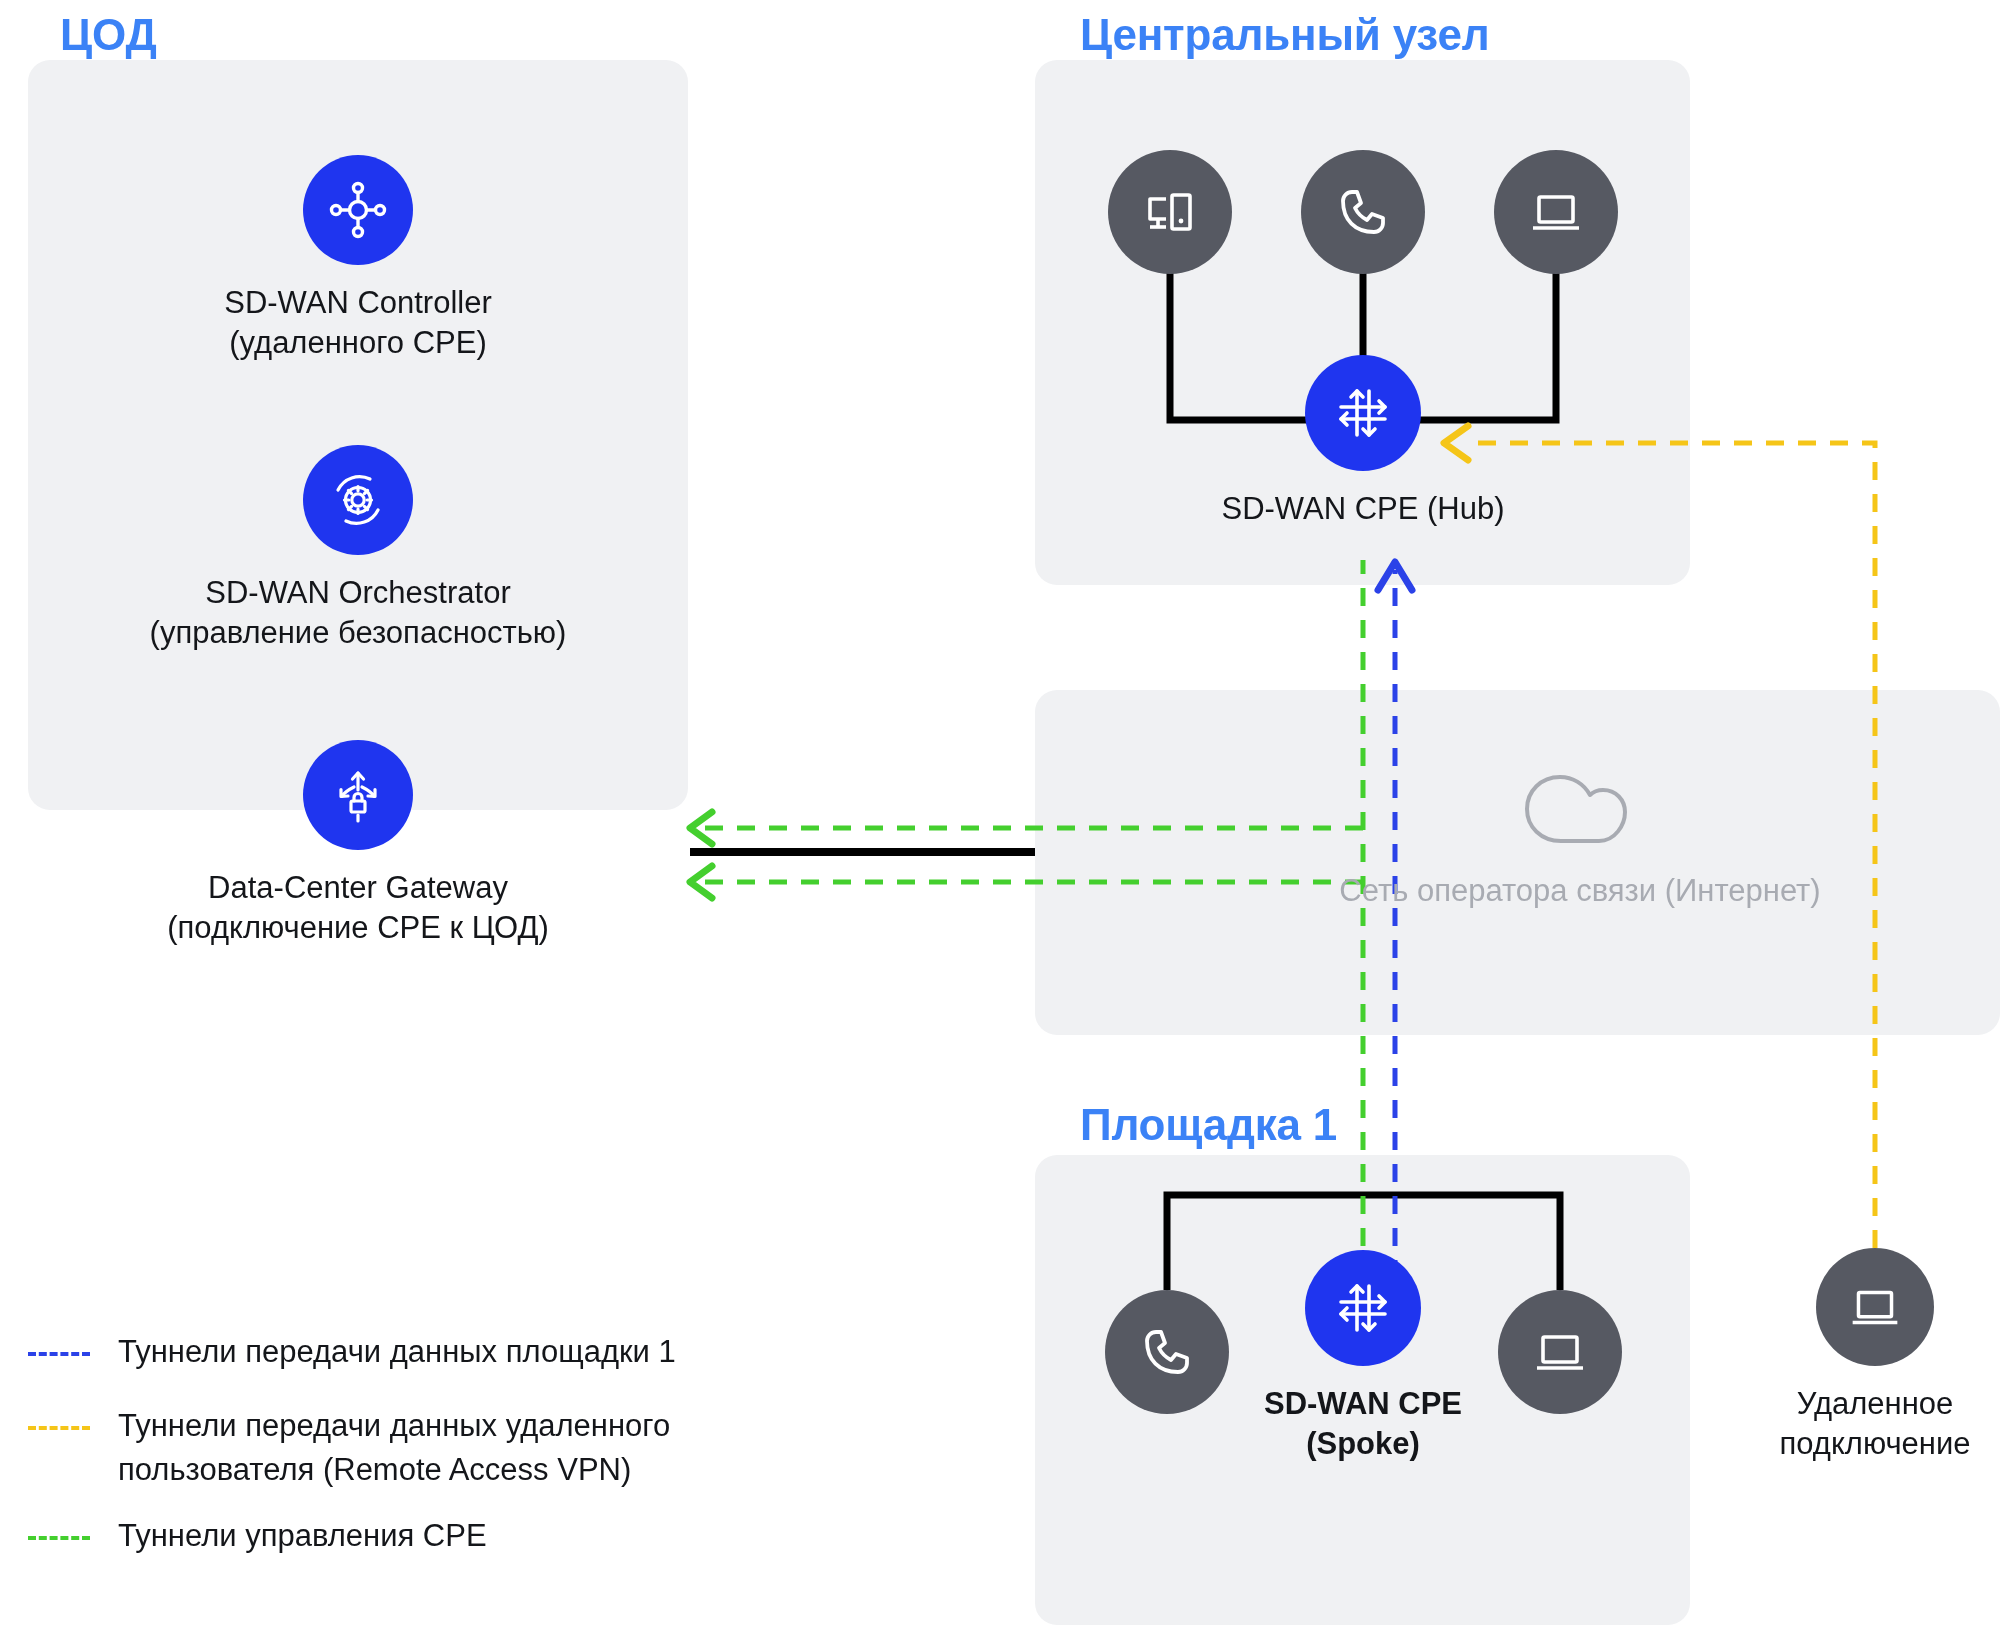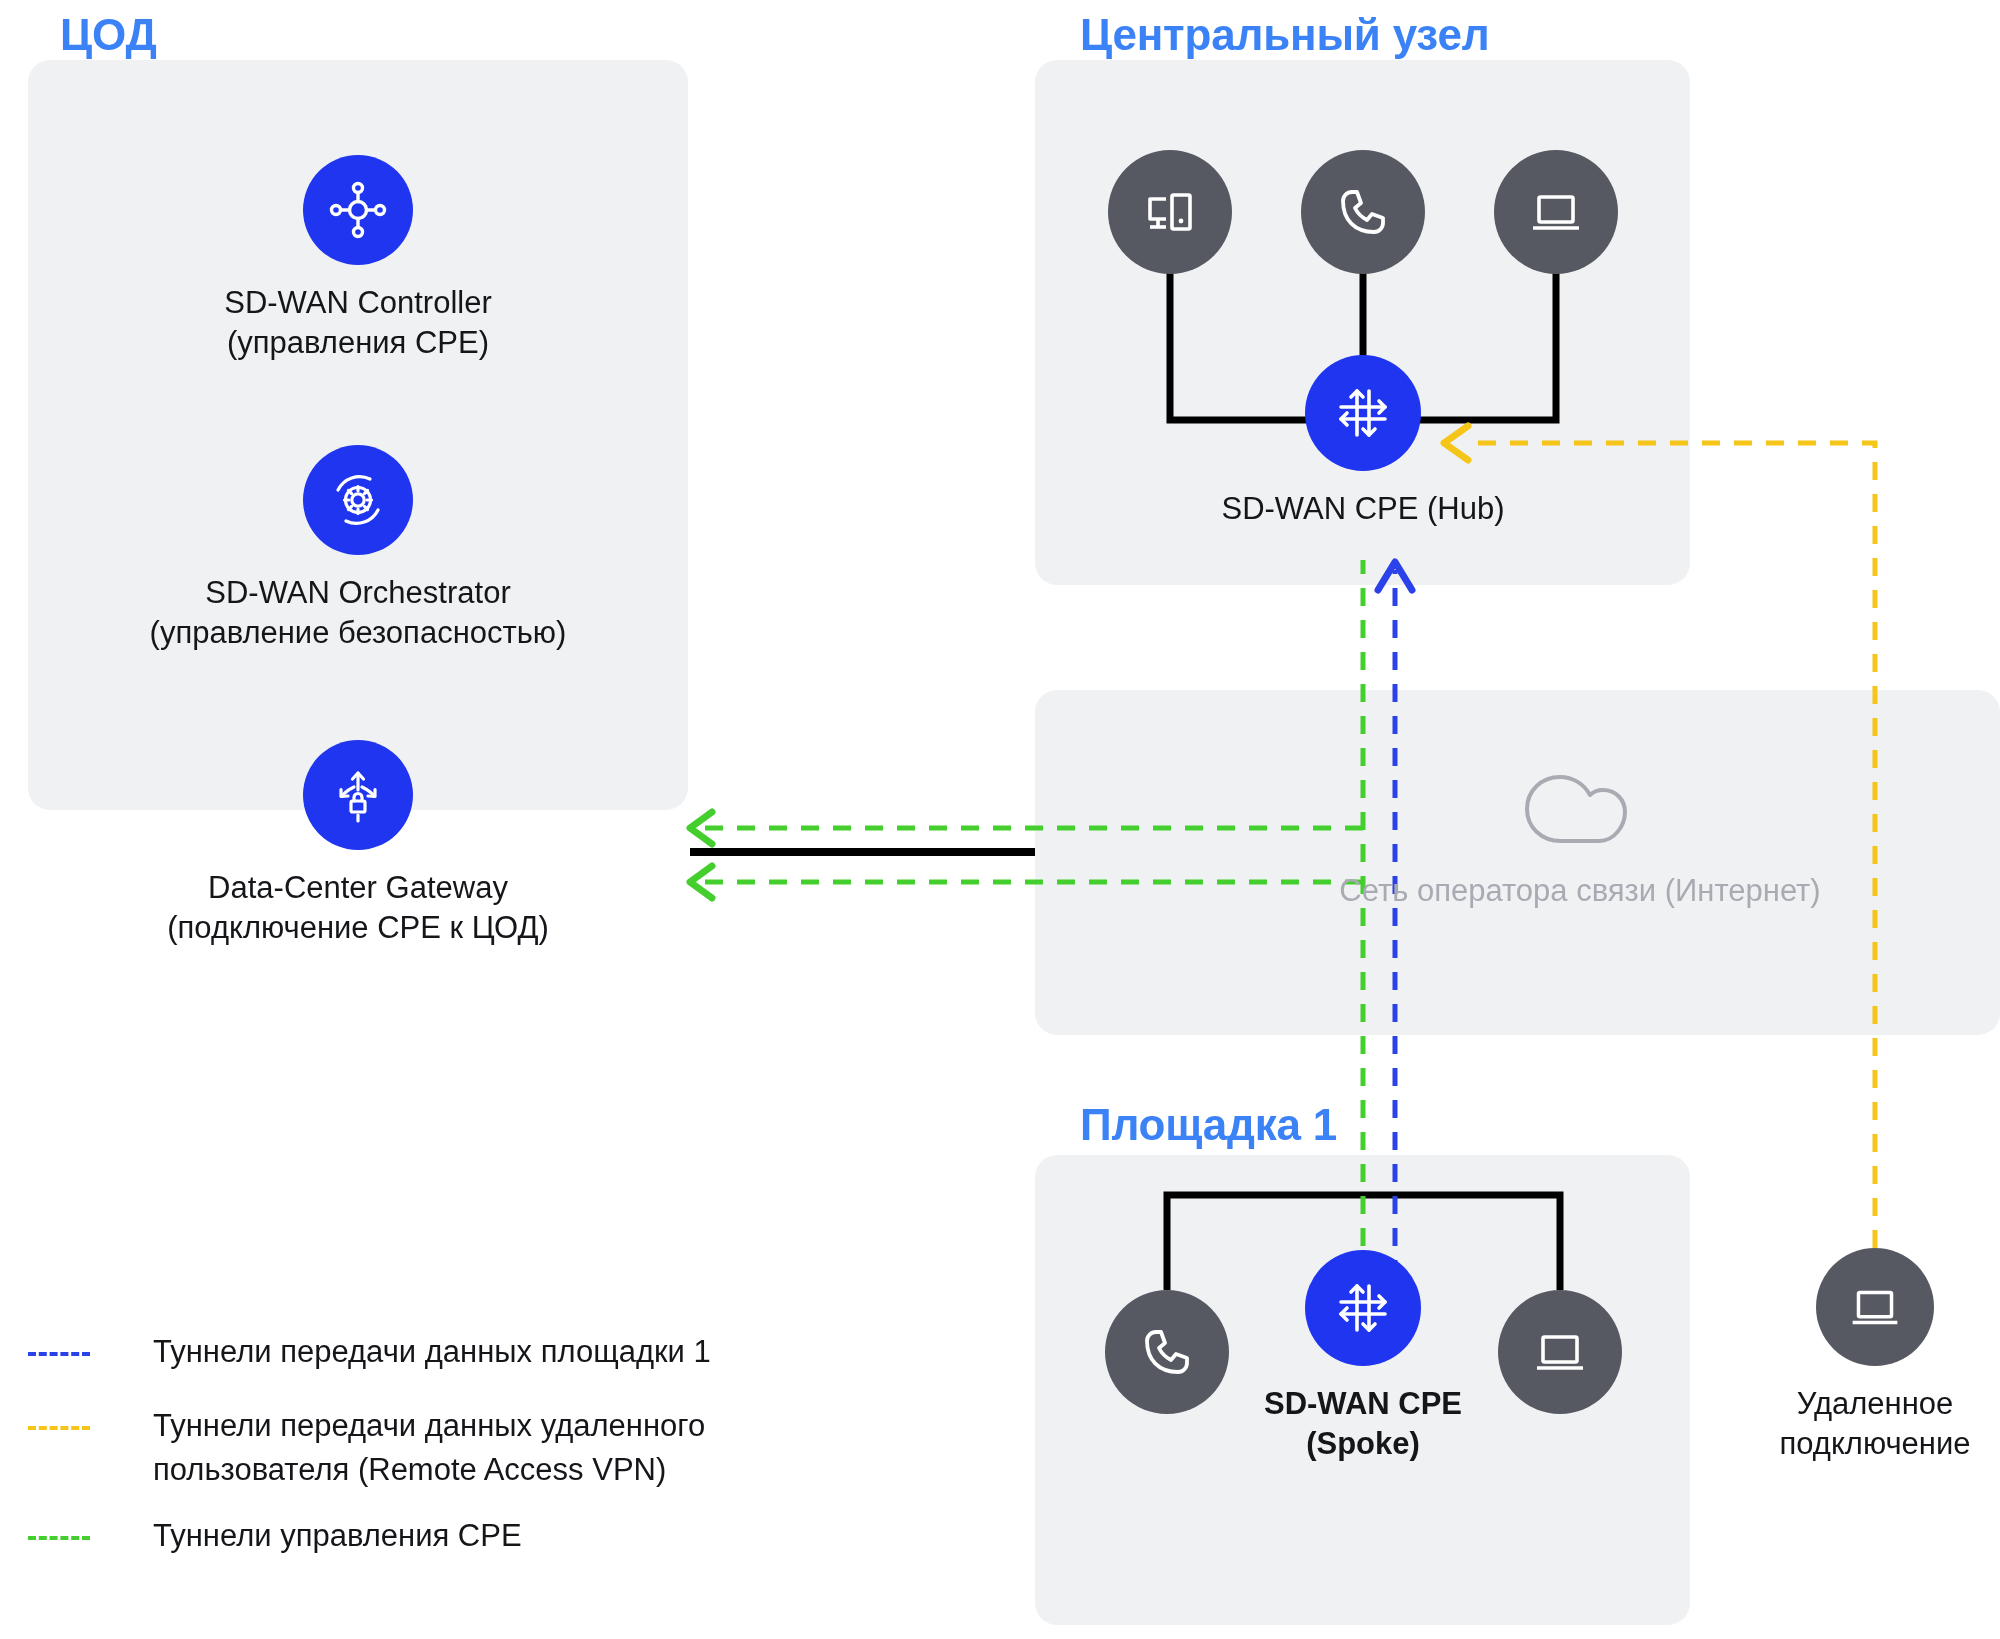--- a/index.html
+++ b/index.html
@@ -69,21 +69,20 @@
   .legend {
     position: absolute;
     left: 28px;
     top: 1330px;
     width: 780px;
   }
   .legend-row {
     display: flex;
     align-items: flex-start;
     margin-bottom: 30px;
-    gap: 35px;
   }
   .legend-swatch {
     width: 62px;
     height: 0;
     border-top-width: 4px;
     border-top-style: dashed;
     margin-top: 22px;
     margin-right: 28px;
     flex: 0 0 62px;
   }
@@ -150,21 +149,21 @@
       <circle cx="9" cy="31" r="4.5"></circle>
       <circle cx="53" cy="31" r="4.5"></circle>
       <line x1="31" y1="13.5" x2="31" y2="22.5"></line>
       <line x1="31" y1="39.5" x2="31" y2="48.5"></line>
       <line x1="13.5" y1="31" x2="22.5" y2="31"></line>
       <line x1="39.5" y1="31" x2="48.5" y2="31"></line>
     </svg>
   </div>
   <div class="node-label">
     <span>SD-WAN Controller</span>
-    <span class="l2">(управления CPE)</span>
+    <span class="l2">(удаленного CPE)</span>
   </div>
 </div>
 
 <div class="node" style="left:108px; top:445px; width:500px;">
   <div class="disc blue" style="width:110px;height:110px;">
     <svg width="64" height="64" viewBox="0 0 64 64" fill="none" stroke="#ffffff" stroke-width="3.2" stroke-linecap="round">
       <path d="M12 22 A24 24 0 0 1 44 11"></path>
       <path d="M52 42 A24 24 0 0 1 20 53"></path>
       <circle cx="32" cy="32" r="6.2"></circle>
       <path d="M32 18.5 L32 22.8 M32 41.2 L32 45.5 M18.5 32 L22.8 32 M41.2 32 L45.5 32

